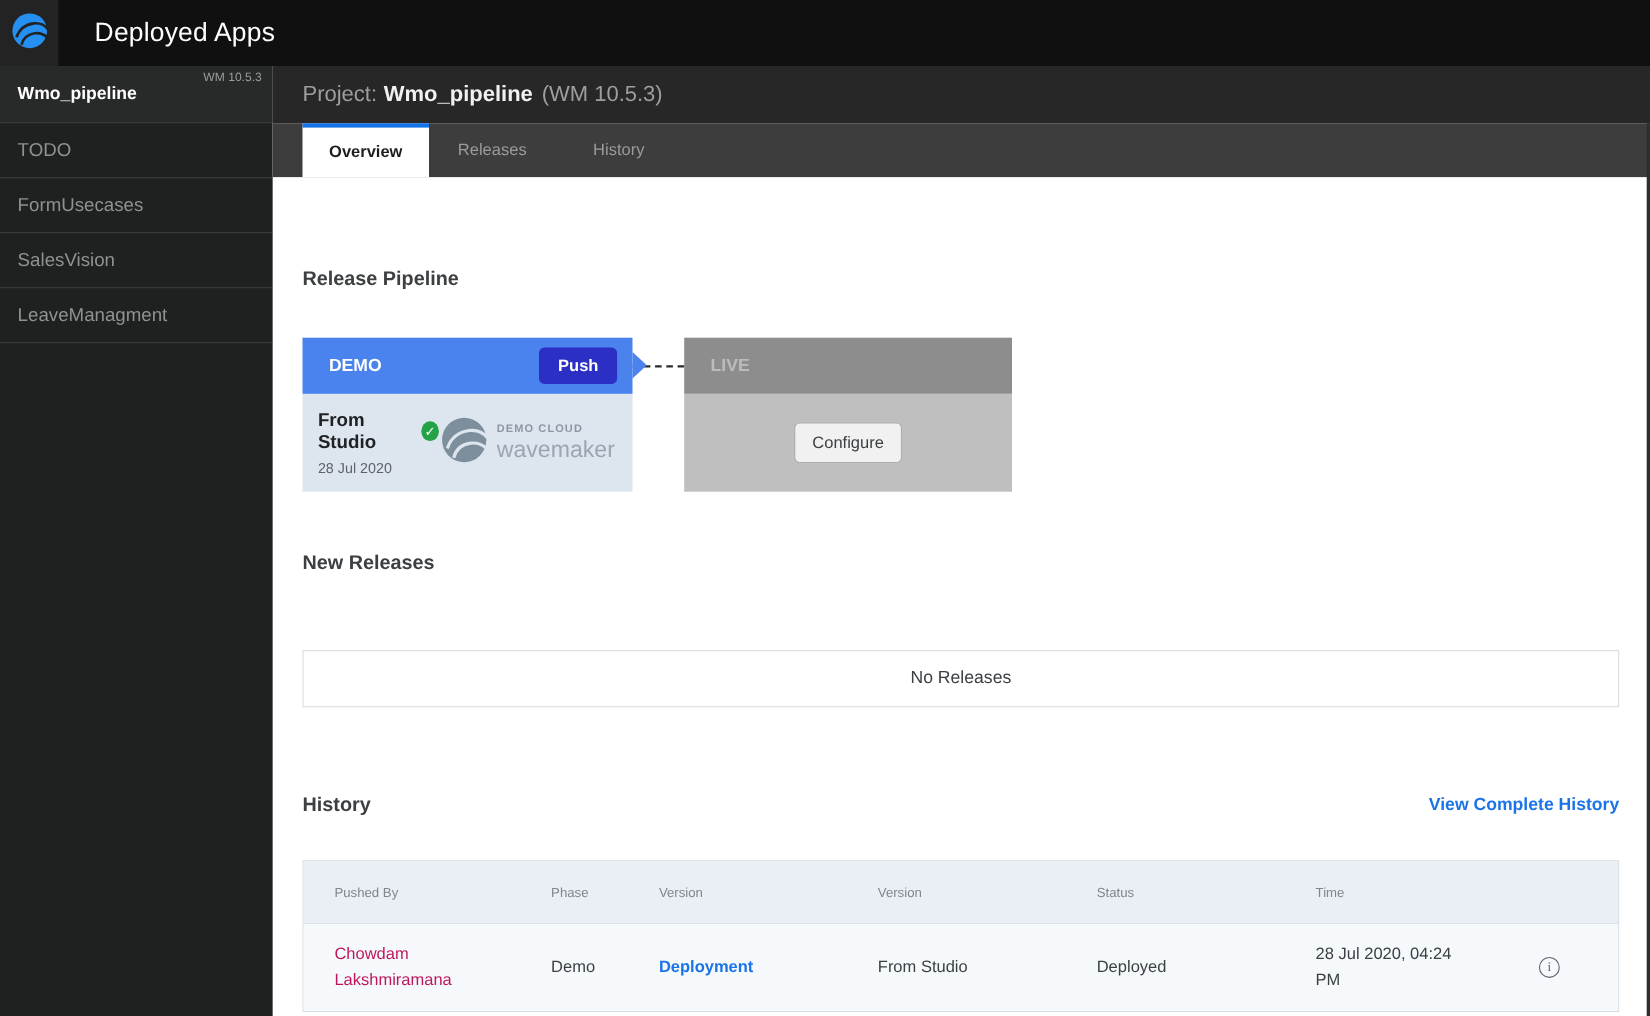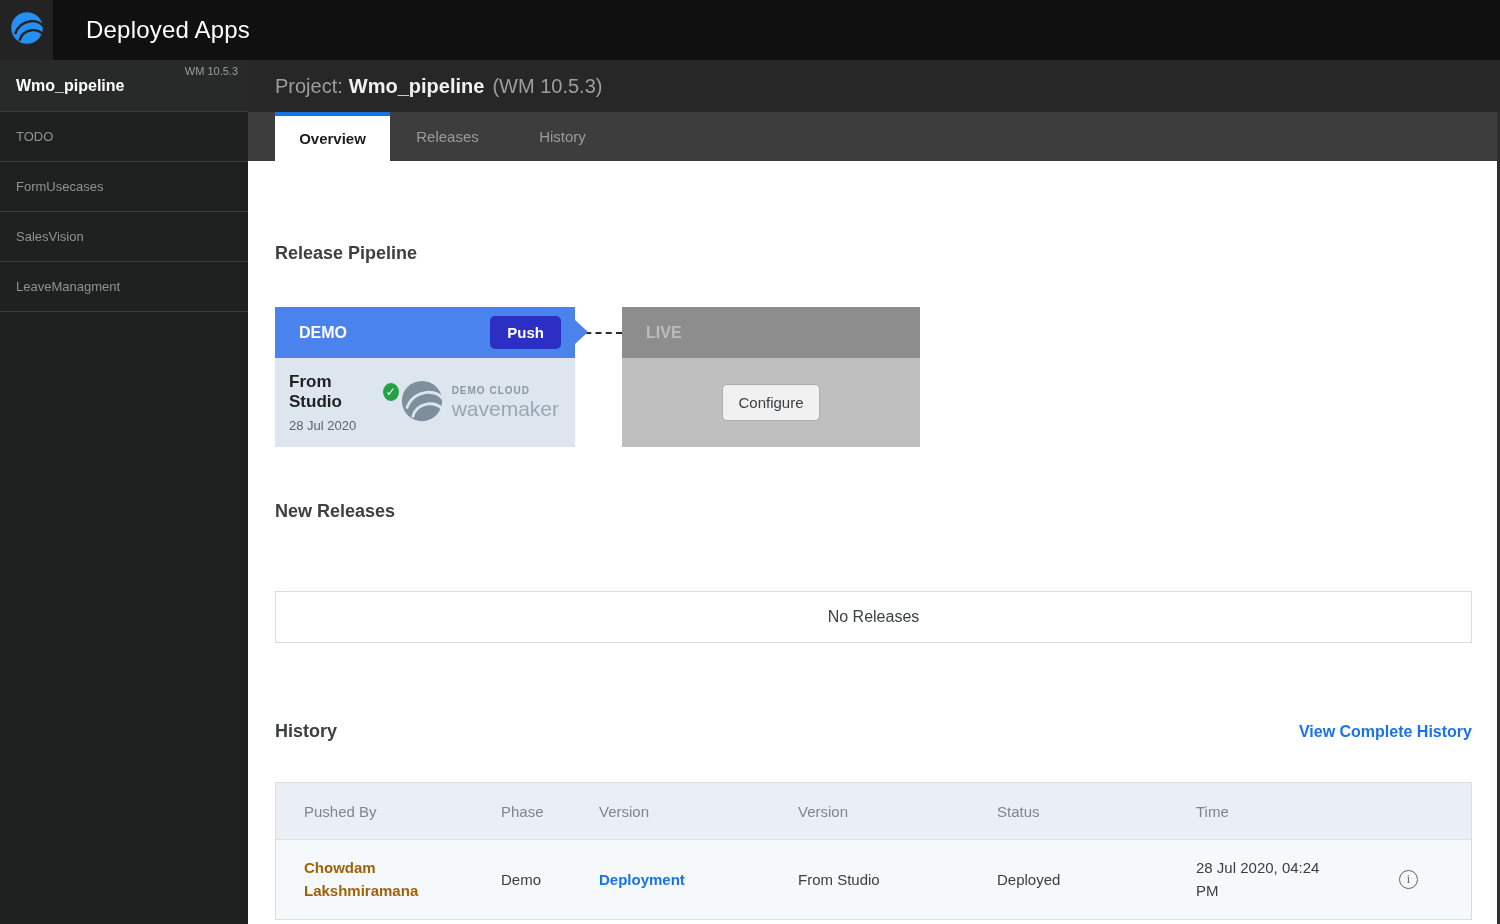--- a/index.html
+++ b/index.html
@@ -9,21 +9,21 @@
   
   .topbar { position:absolute; left:0; top:0; width:1500px; height:60px; background:#101010;
     display:flex; align-items:center; z-index:5; }
   .logo-box { width:53px; height:60px; background:#232323; display:flex; align-items:center;
     justify-content:center; }
   .topbar-title { color:#fff; font-size:24px; font-weight:500; margin-left:33px; letter-spacing:.2px; }
 
   
   .sidebar { position:absolute; left:0; top:60px; width:248px; height:864px; background:#1f2120; }
   .side-item { height:50px; display:flex; align-items:center; padding:0 16px; color:#8f9291;
-    font-size:13px; border-bottom:1px solid #3a3c3b; cursor:pointer; }
+    font-size:17px; border-bottom:1px solid #3a3c3b; cursor:pointer; }
   .side-item.selected { height:52px; background:#282a29; color:#fff; font-weight:bold;
     font-size:16px; position:relative; border-bottom:1px solid #3a3c3b; }
   .side-version { position:absolute; top:5px; right:10px; font-size:11px; color:#9a9d9c;
     font-weight:normal; }
 
   
   .main { position:absolute; left:248px; top:60px; width:1252px; height:864px; background:#fff; }
   .project-header { height:52px; background:#272727; display:flex; align-items:center;
     padding-left:27px; font-size:20px; }
   .project-header .plabel { color:#9e9e9e; margin-right:6px; }
@@ -82,24 +82,24 @@
   .empty-box { margin-top:69px; height:52px; border:1px solid #d9dde1; background:#fff;
     display:flex; align-items:center; justify-content:center; font-size:16px; color:#3c4043; }
 
   
   .history-head-row { margin-top:78px; display:flex; align-items:center; }
   .view-link { margin-left:auto; color:#1a73e8; font-size:16px; font-weight:bold;
     text-decoration:none; cursor:pointer; }
   .htable { margin-top:40px; border:1px solid #d8dde2; }
   .hrow { display:grid; grid-template-columns:197px 98px 199px 199px 199px 150px 1fr;
     padding-left:28px; align-items:center; }
-  .hrow.header { height:56px; background:#e9eff4; color:#80868b; font-size:15px; }
+  .hrow.header { height:56px; background:#e9eff4; color:#80868b; font-size:12px; }
   .hrow.data { height:80px; background:#f5f9fc; color:#3c4043; font-size:15px;
     border-top:1px solid #dde3e8; align-items:center; }
-  .cell-name { font-weight:bold; color:#a16207; max-width:150px; line-height:1.5; }
+  .cell-name { font-weight:normal; color:#be185d; max-width:150px; line-height:1.5; }
   .cell-link { color:#1a73e8; font-weight:bold; cursor:pointer; }
   .cell-time { max-width:140px; line-height:1.5; }
   .cell-icon { display:flex; justify-content:center; }
   .info-icon { width:19px; height:19px; border:1.5px solid #5f6368; border-radius:50%;
     color:#5f6368; font-size:12px; display:flex; align-items:center; justify-content:center;
     cursor:pointer; font-family:"Liberation Serif",serif; }
 
   
   .right-strip { position:absolute; right:0; top:112px; width:3px; height:812px;
     background:#2e2e2e; z-index:6; }

